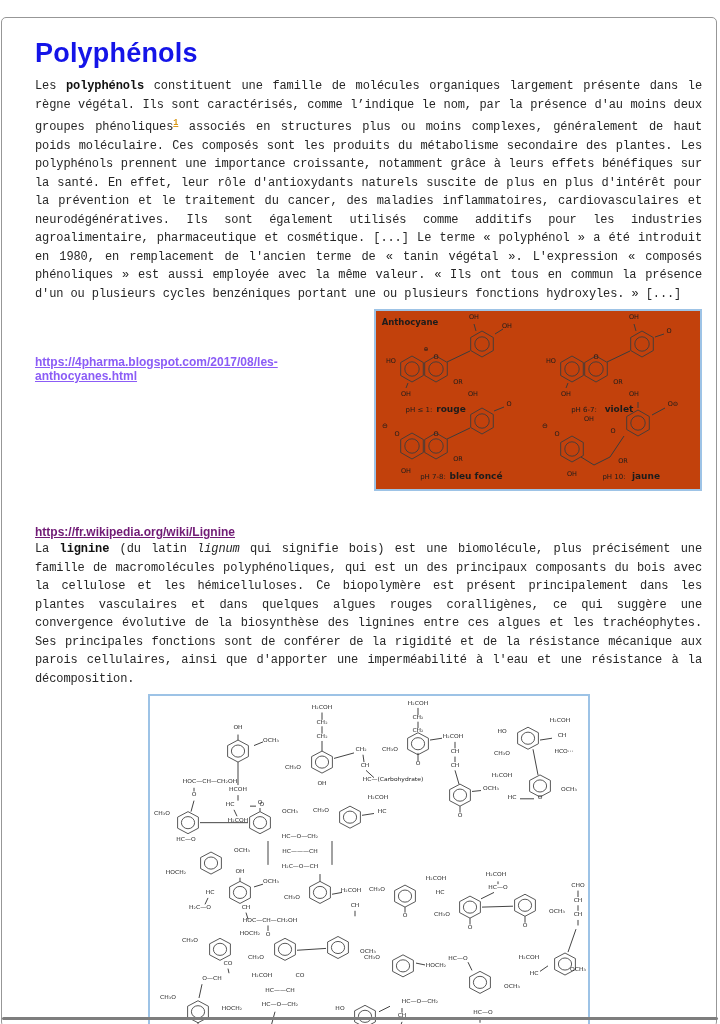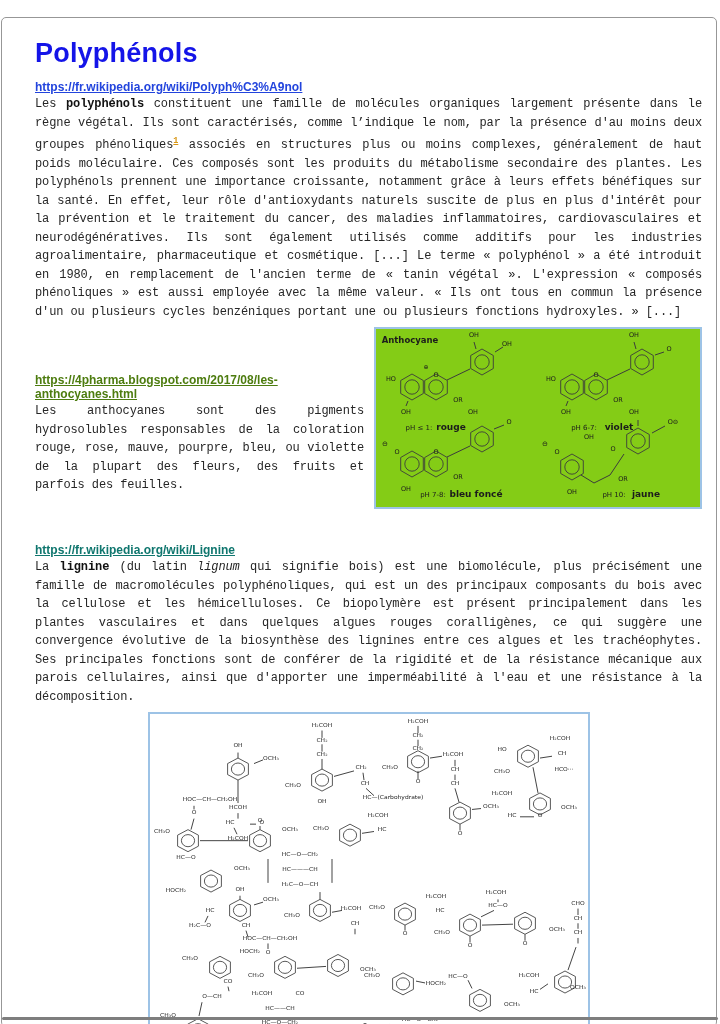--- a/index.html
+++ b/index.html
@@ -8,45 +8,43 @@
         border:1px solid #979797;border-radius:5px;overflow:hidden;}
   .bottom-bar{position:absolute;left:2px;right:2px;top:1017px;height:3px;background:#7e7e7e;border-radius:2px;}
   .content{padding:6px 14px 0 33px;}
   h1.title{font-size:27px;font-weight:700;margin:14px 0 8px 0;letter-spacing:.2px;}
   a.link{font-size:12px;font-weight:600;text-decoration:underline;display:inline-block;margin:2px 0 1px 0;cursor:pointer;}
   p.body{font-size:12px;line-height:18.5px;text-align:justify;margin:0;color:#262626;letter-spacing:-.1px;font-family:Liberation Mono, monospace;}
   p.body b{color:#111;}
   sup.fn{font-size:8.5px;vertical-align:super;text-decoration:underline;font-weight:700;}
   .row{display:flex;align-items:flex-start;margin-top:6px;}
   .col-left{flex:1;padding-top:44px;padding-right:10px;}
-  .fig{border:2px solid #9DC3E6;background:#84cc16;}
+  .fig{border:2px solid #9DC3E6;background:#c2410c;}
   .fig-anthocyane{width:324px;flex:0 0 auto;}
   .fig-anthocyane svg{display:block;width:324px;height:178px;}
   .fig-lignine{width:438px;margin:6px auto 0 auto;background:#fff;}
   .fig-lignine svg{display:block;width:438px;height:380px;}
   .chem .bond{stroke:#3c3c3c;stroke-width:1;fill:none;}
   .chem .ring polygon,.chem .ring circle{fill:none;stroke:#3c3c3c;stroke-width:.9;}
   .chem text{text-anchor:middle;fill:#1c1c1c;font-family:"DejaVu Sans",sans-serif;}
   .sec{margin-top:10px;}
 </style>
 </head>
 <body>
 
 <div class="page">
   <div class="content">
 
     <h1 class="title" style="color: rgb(20, 20, 232);">Polyphénols</h1>
 
-    <a class="link" style="color: rgb(34, 68, 221);">https://fr.wikipedia.org/wiki/Polyph%C3%A9nol</a>
     <p class="body"><span>Les </span><b>polyphénols</b><span> constituent une famille de molécules organiques largement présente dans le règne végétal. Ils sont caractérisés, comme l’indique le nom, par la présence d'au moins deux groupes phénoliques</span><sup class="fn" style="color: rgb(216, 150, 20);">1</sup><span> associés en structures plus ou moins complexes, généralement de haut poids moléculaire. Ces composés sont les produits du métabolisme secondaire des plantes. Les polyphénols prennent une importance croissante, notamment grâce à leurs effets bénéfiques sur la santé. En effet, leur rôle d'antioxydants naturels suscite de plus en plus d'intérêt pour la prévention et le traitement du cancer, des maladies inflammatoires, cardiovasculaires et neurodégénératives. Ils sont également utilisés comme additifs pour les industries agroalimentaire, pharmaceutique et cosmétique. [...] Le terme « polyphénol » a été introduit en 1980, en remplacement de l'ancien terme de « tanin végétal ». L'expression « composés phénoliques » est aussi employée avec la même valeur. « Ils ont tous en commun la présence d'un ou plusieurs cycles benzéniques portant une ou plusieurs fonctions hydroxyles. » [...]</span></p>
 
     <div class="row">
       <div class="col-left">
-        <a class="link" style="color: #4d7c0f;">https://4pharma.blogspot.com/2017/08/les-anthocyanes.html</a>
-        <p class="body">Les anthocyanes sont des pigments hydrosolubles responsables de la coloration rouge, rose, mauve, pourpre, bleu, ou violette de la plupart des fleurs, des fruits et parfois des feuilles.</p>
+        <a class="link" style="color: #8b5cf6;">https://4pharma.blogspot.com/2017/08/les-anthocyanes.html</a>
       </div>
       <div class="fig fig-anthocyane">
         <svg class="chem" xmlns="http://www.w3.org/2000/svg" viewBox="0 0 324 178">
             <line x1="71" y1="51" x2="94" y2="40" class="bond"></line>
             <line x1="231" y1="51" x2="254" y2="40" class="bond"></line>
             <line x1="71" y1="128" x2="94" y2="117" class="bond"></line>
             <line x1="100" y1="20" x2="98" y2="13" class="bond"></line>
             <line x1="119" y1="23" x2="127" y2="18" class="bond"></line>
             <line x1="260" y1="20" x2="258" y2="13" class="bond"></line>
             <line x1="279" y1="26" x2="288" y2="23" class="bond"></line>
@@ -137,21 +135,21 @@
             <text x="243" y="101" font-size="9" fill="#7030A0" font-weight="700">violet</text>
             <text x="57" y="168" font-size="7" fill="#333333">pH 7-8:</text>
             <text x="100" y="168" font-size="9" fill="#2233BB" font-weight="700">bleu foncé</text>
             <text x="238" y="168" font-size="7" fill="#333333">pH 10:</text>
             <text x="270" y="168" font-size="9" fill="#F0DC00" font-weight="700">jaune</text>
           </svg>
       </div>
     </div>
 
     <div class="sec">
-      <a class="link" style="color: #0f766e; margin-top: 24px;">https://fr.wikipedia.org/wiki/Lignine</a>
+      <a class="link" style="color: #701a75; margin-top: 24px;">https://fr.wikipedia.org/wiki/Lignine</a>
       <p class="body"><span>La </span><b>lignine</b><span> (du latin </span><i>lignum</i><span> qui signifie bois) est une biomolécule, plus précisément une famille de macromolécules polyphénoliques, qui est un des principaux composants du bois avec la cellulose et les hémicelluloses. Ce biopolymère est présent principalement dans les plantes vasculaires et dans quelques algues rouges coralligènes, ce qui suggère une convergence évolutive de la biosynthèse des lignines entre ces algues et les trachéophytes. Ses principales fonctions sont de conférer de la rigidité et de la résistance mécanique aux parois cellulaires, ainsi que d'apporter une imperméabilité à l'eau et une résistance à la décomposition.</span></p>
     </div>
 
     <div class="fig fig-lignine">
       <svg class="chem" preserveAspectRatio="none" xmlns="http://www.w3.org/2000/svg" viewBox="0 0 438 414">
           <line x1="88" y1="48" x2="88" y2="42" class="bond"></line>
           <line x1="104" y1="54" x2="113" y2="50" class="bond"></line>
           <line x1="88" y1="72" x2="88" y2="97" class="bond"></line>
           <line x1="88" y1="108" x2="88" y2="114" class="bond"></line>
           <line x1="84" y1="124" x2="87" y2="131" class="bond"></line>

